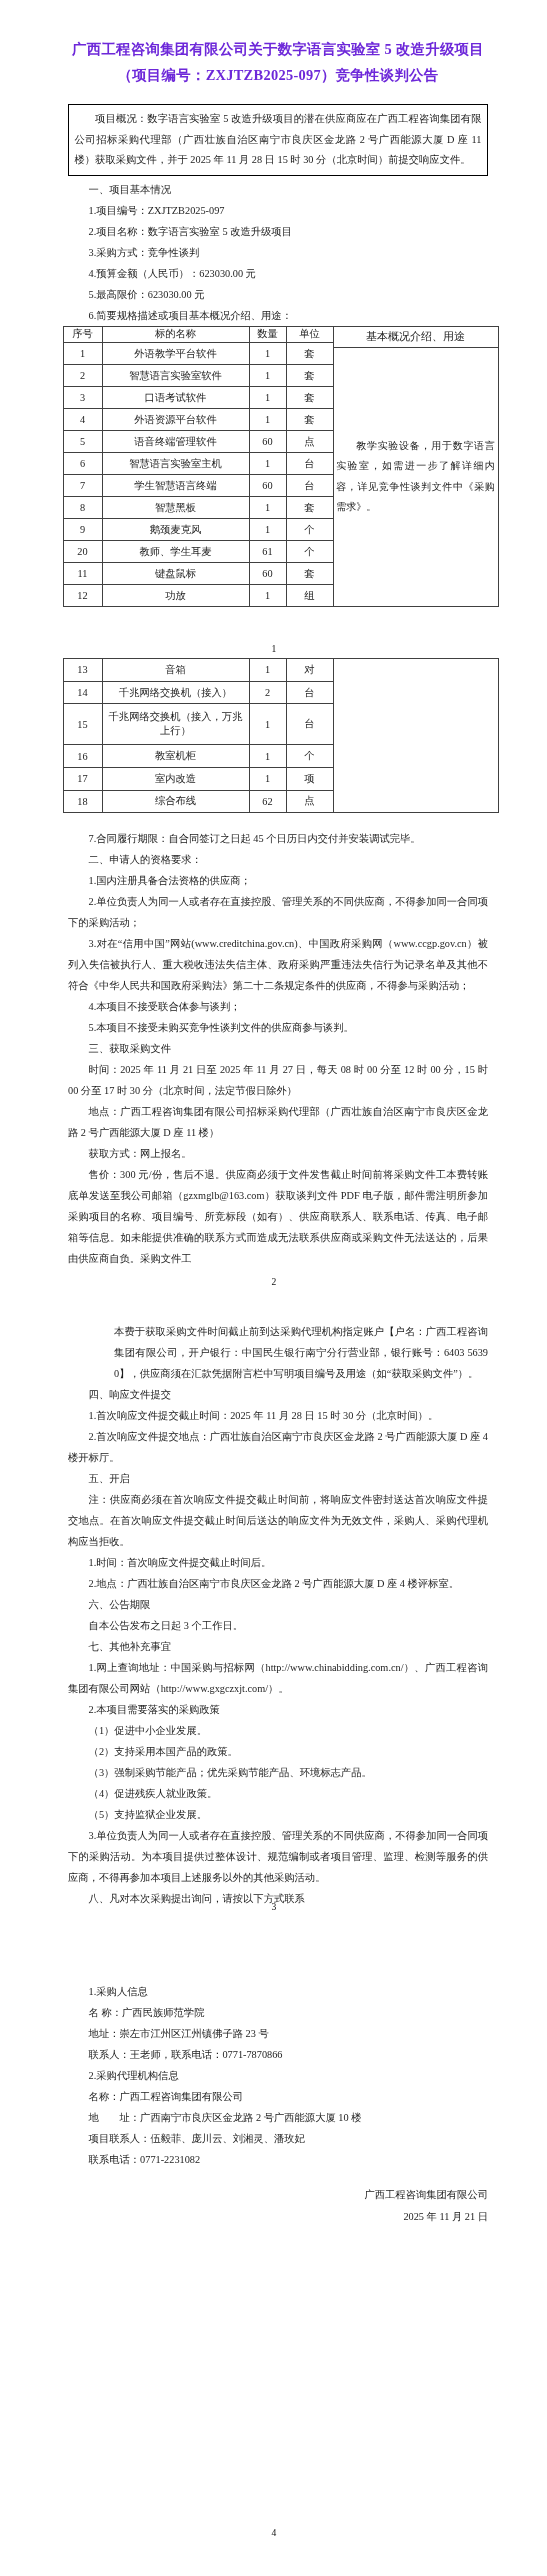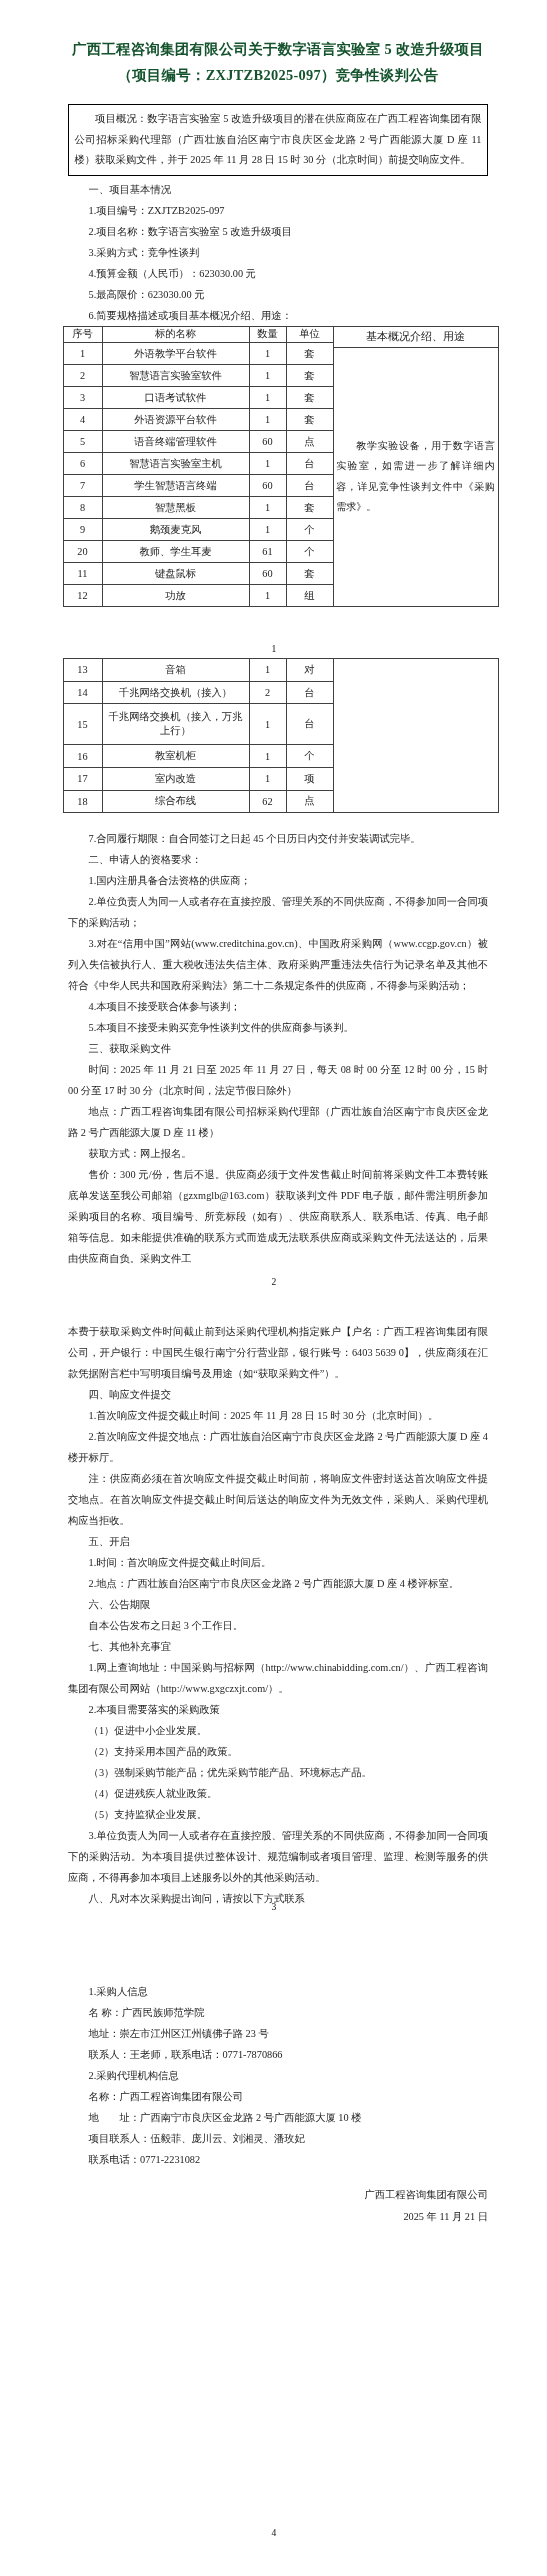--- a/index.html
+++ b/index.html
@@ -5,32 +5,32 @@
   html,body{margin:0;padding:0;}
   body{
     width:548px;height:2576px;background:#ffffff;position:relative;
     font-family:"Liberation Serif","DejaVu Serif",serif;
     color:#1c1c1c;
   }
   .content{padding:36px 60px 0 68px;}
   
   .doc-title{
     text-align:center;font-weight:bold;font-size:14.4px;line-height:26px;
-    color:#14532d;letter-spacing:0.3px;
+    color:#6d28d9;letter-spacing:0.3px;
   }
   
   .overview-box{
     margin-top:16.4px;border:1.4px solid #000;padding:4.1px 5.5px;
   }
   .overview-box p{margin:0;font-size:10.3px;line-height:20.5px;text-indent:2em;text-align:justify;}
   
   .paras{margin:0;}
   .sec1{margin-top:2.7px;}
   .para{margin:0;font-size:10.3px;line-height:21px;text-indent:2em;text-align:justify;}
-  .para.pn{text-indent:0;}
+  .para.pn{text-indent:0;margin-left:46px;}
   
   .tablewrap{display:flex;align-items:stretch;width:436px;margin-left:-5.5px;}
   .tablewrap.part2{margin-top:51px;justify-content:space-between;}
   table.t4{border-collapse:collapse;table-layout:fixed;width:270px;}
   table.t4 th,table.t4 td{
     border:0.7px solid #404040;text-align:center;vertical-align:middle;
     font-size:10.3px;font-weight:normal;padding:0.7px 2.1px;overflow:hidden;
   }
   table.t4 thead tr{height:16px;}
   table.t4 tbody tr{height:22px;}
@@ -252,22 +252,22 @@
       <p class="para">获取方式：网上报名。</p>
       <p class="para">售价：300 元/份，售后不退。供应商必须于文件发售截止时间前将采购文件工本费转账底单发送至我公司邮箱（gzxmglb@163.com）获取谈判文件 PDF 电子版，邮件需注明所参加采购项目的名称、项目编号、所竞标段（如有）、供应商联系人、联系电话、传真、电子邮箱等信息。如未能提供准确的联系方式而造成无法联系供应商或采购文件无法送达的，后果由供应商自负。采购文件工</p>
     </div>
 
   <div class="paras body3">
 
   <p class="para pn">本费于获取采购文件时间截止前到达采购代理机构指定账户【户名：广西工程咨询集团有限公司，开户银行：中国民生银行南宁分行营业部，银行账号：6403 5639 0】，供应商须在汇款凭据附言栏中写明项目编号及用途（如“获取采购文件”）。</p>
       <p class="para">四、响应文件提交</p>
       <p class="para">1.首次响应文件提交截止时间：2025 年 11 月 28 日 15 时 30 分（北京时间）。</p>
       <p class="para">2.首次响应文件提交地点：广西壮族自治区南宁市良庆区金龙路 2 号广西能源大厦 D 座 4 楼开标厅。</p>
+      <p class="para">五、开启</p>
       <p class="para">注：供应商必须在首次响应文件提交截止时间前，将响应文件密封送达首次响应文件提交地点。在首次响应文件提交截止时间后送达的响应文件为无效文件，采购人、采购代理机构应当拒收。</p>
-      <p class="para">五、开启</p>
       <p class="para">1.时间：首次响应文件提交截止时间后。</p>
       <p class="para">2.地点：广西壮族自治区南宁市良庆区金龙路 2 号广西能源大厦 D 座 4 楼评标室。</p>
       <p class="para">六、公告期限</p>
       <p class="para">自本公告发布之日起 3 个工作日。</p>
       <p class="para">七、其他补充事宜</p>
       <p class="para">1.网上查询地址：中国采购与招标网（http://www.chinabidding.com.cn/）、广西工程咨询集团有限公司网站（http://www.gxgczxjt.com/）。</p>
       <p class="para">2.本项目需要落实的采购政策</p>
       <p class="para">（1）促进中小企业发展。</p>
       <p class="para">（2）支持采用本国产品的政策。</p>
       <p class="para">（3）强制采购节能产品；优先采购节能产品、环境标志产品。</p>

